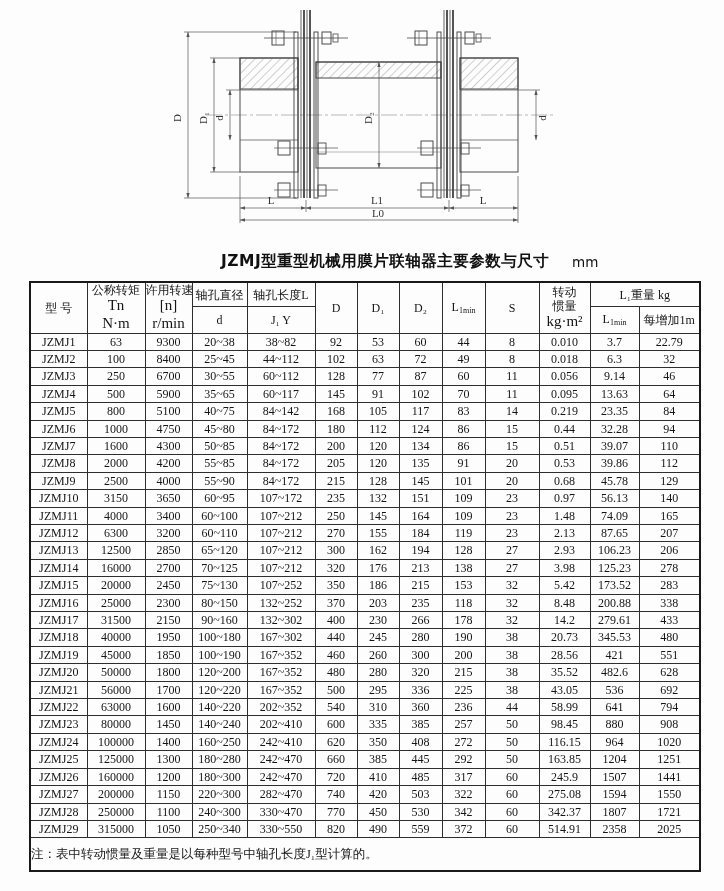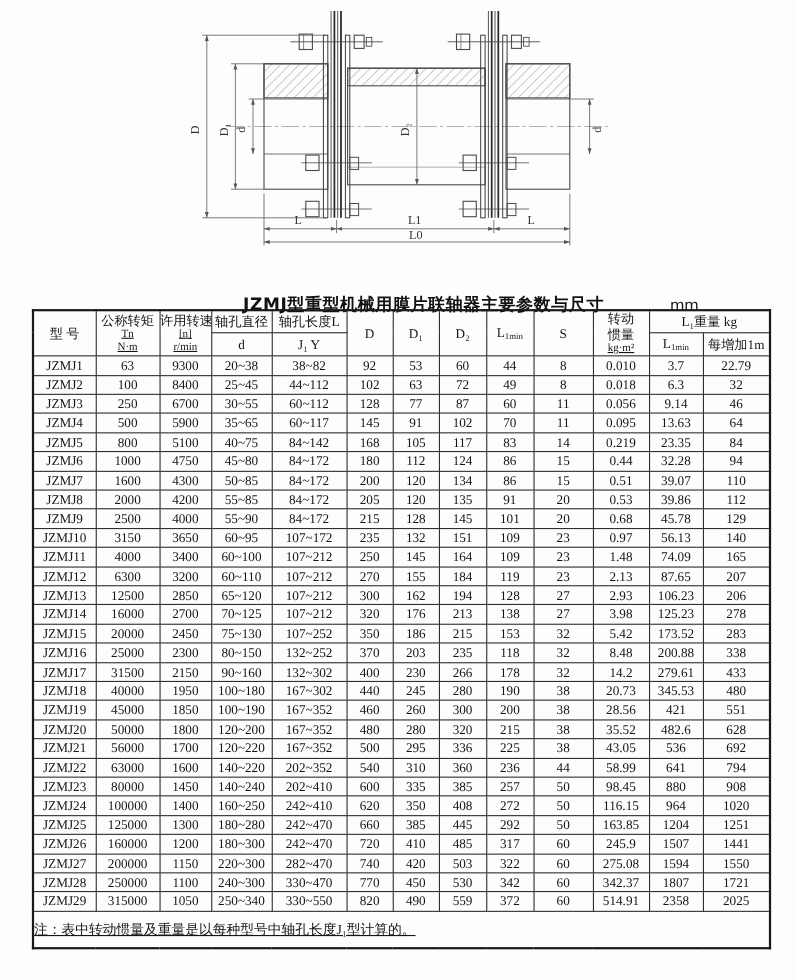--- a/index.html
+++ b/index.html
@@ -2,49 +2,49 @@
 <html><head>
 <meta charset="utf-8">
 <style>
   html,body{margin:0;padding:0;}
   body{
     width:724px;height:891px;position:relative;background:#fdfdfd;
     font-family:"Liberation Serif","DejaVu Serif",serif;color:#1c1c1c;
     -webkit-font-smoothing:antialiased;
   }
   .drawing{position:absolute;left:150px;top:2px;width:424px;height:226px;}
-  .caption-row{position:absolute;left:0;top:250px;width:724px;height:26px;margin-top:16px;}
+  .caption-row{position:absolute;left:0;top:250px;width:724px;height:26px;}
   .doc-title{
     position:absolute;left:221px;top:1px;margin:0;
     font-family:"DejaVu Sans","Liberation Sans",sans-serif;
     font-weight:bold;font-size:15.5px;letter-spacing:0.5px;color:#111;
   }
   .unit-label{
-    position:absolute;left:609px;top:4px;
+    position:absolute;left:572px;top:4px;
     font-family:"DejaVu Sans","Liberation Sans",sans-serif;
     font-size:13.5px;color:#111;
   }
   table.params{
     position:absolute;left:29px;top:281px;width:670px;
     border-collapse:collapse;table-layout:fixed;
     text-align:center;font-size:12px;color:#151515;
     border:2px solid #191919;
   }
   table.params th, table.params td{
     border:1px solid #2e2e2e;padding:0;font-weight:normal;
     overflow:hidden;white-space:nowrap;
   }
   thead th{font-size:12px;line-height:1.18;vertical-align:middle;}
-  thead .small{font-size:10px;text-decoration:underline;}
+  thead .small{font-size:15px;}
   thead .ln{display:block;}
   tbody td{height:16.4px;line-height:16.4px;font-size:12px;}
   sub{font-size:8px;vertical-align:-2px;letter-spacing:0;}
   td.note-cell{
     height:32px;text-align:left;padding:2px 0 2px 28px;
-    font-size:12.5px;line-height:30px;border:1px solid #2e2e2e;text-decoration:underline;
+    font-size:12.5px;line-height:30px;border:1px solid #2e2e2e;
   }
   svg text{font-family:"Liberation Serif","DejaVu Serif",serif;font-size:11px;fill:#333;}
 </style>
 </head>
 <body>
 
 <div class="drawing">
 <svg width="424" height="226" viewBox="0 0 424 226" xmlns="http://www.w3.org/2000/svg">
   <defs>
     <pattern id="hatch" width="6" height="6" patternUnits="userSpaceOnUse" patternTransform="rotate(45)">

